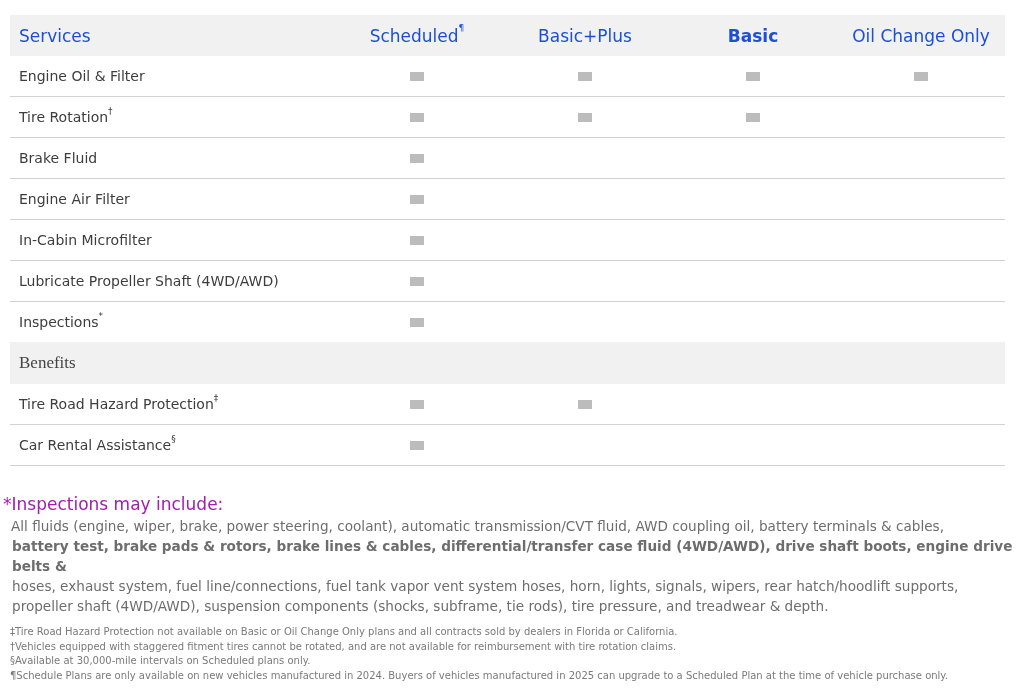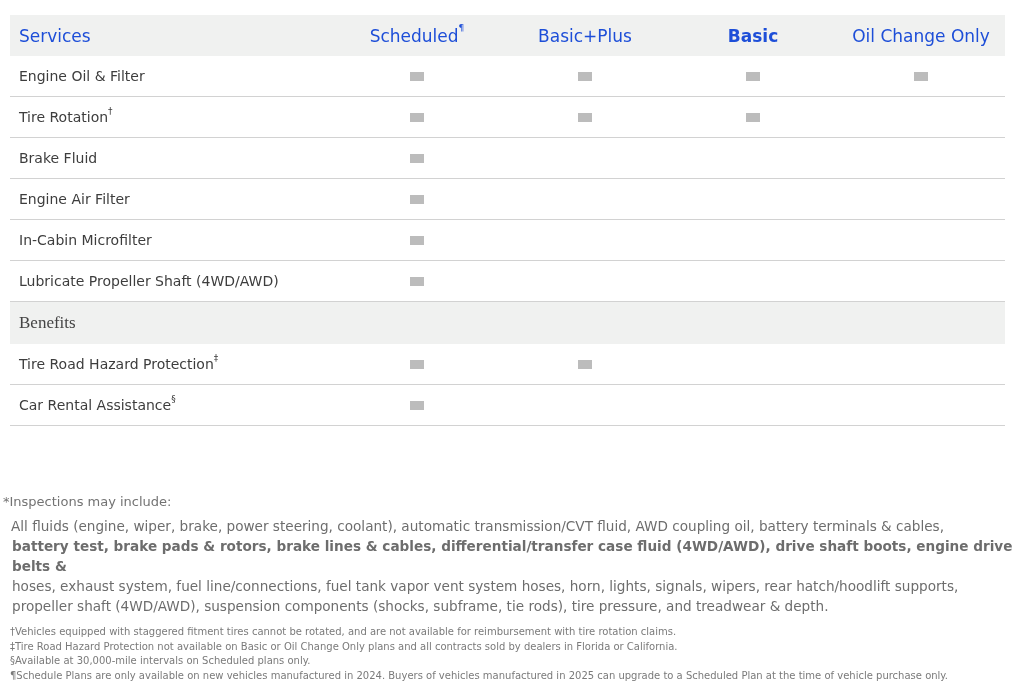--- a/index.html
+++ b/index.html
@@ -10,21 +10,21 @@
   .hdr .label { position: absolute; left: 9px; top: 11px; font-size: 17px; color: #1d4ed8; }
   .hdr .col { position: absolute; top: 11px; font-size: 17px; color: #1d4ed8; text-align: center; width: 170px; }
   .row { height: 40px; position: relative; border-bottom: 1.5px solid #d2d2d2; }
   .row .label { position: absolute; left: 9px; top: 12px; font-size: 14px; color: #3d3d3d; }
   .row .mark { position: absolute; top: 16px; width: 14px; height: 9px; background: #bcbcbc; }
   sup { font-size: 9px; vertical-align: top; position: relative; top: -3px; }
   .c0 { left: 322px; } .c1 { left: 490px; } .c2 { left: 658px; font-weight: bold; } .c3 { left: 826px; }
   .m0 { left: 400px; } .m1 { left: 568px; } .m2 { left: 736px; } .m3 { left: 904px; }
   .sec2 { height: 42px; background: #f0f1f0; position: relative; font-family: Liberation Serif, serif; }
   .sec2 .label { position: absolute; left: 9px; top: 11px; font-size: 17px; color: #444; }
-  .insp-title { position: absolute; left: 3px; top: 494px; font-size: 13px; color: #737373; }
+  .insp-title { position: absolute; left: 3px; top: 494px; font-size: 17px; color: #a21caf; }
   .insp-body { position: absolute; left: 11px; top: 516px; width: 1010px; font-size: 13.6px; line-height: 20px; color: #6d6d6d; }
   .foot { position: absolute; left: 10px; top: 625px; font-size: 10px; line-height: 14.5px; color: #7a7a7a; width: 1010px; }
 </style>
 </head>
 <body>
 
 <div class="table">
   <div class="hdr">
     <span class="label">Services</span>
     <span class="col c0"><span>Scheduled</span><sup>¶</sup></span>
@@ -55,20 +55,24 @@
         <span class="mark m0"></span>
       </div>
       <div class="row">
         <span class="label"><span>In-Cabin Microfilter</span></span>
         <span class="mark m0"></span>
       </div>
       <div class="row">
         <span class="label"><span>Lubricate Propeller Shaft (4WD/AWD)</span></span>
         <span class="mark m0"></span>
       </div>
+      <div class="row" style="border-bottom: none;">
+        <span class="label"><span>Inspections</span><sup>*</sup></span>
+        <span class="mark m0"></span>
+      </div>
     </div>
   <div class="sec2">
     <span class="label">Benefits</span>
   </div>
   <div id="benefits-body">
       <div class="row">
         <span class="label"><span>Tire Road Hazard Protection</span><sup>‡</sup></span>
         <span class="mark m0"></span>
         <span class="mark m1"></span>
       </div>
@@ -81,17 +85,17 @@
 
 <div class="insp-title">*Inspections may include:</div>
 <div class="insp-body" id="insp-body">
     <div>All fluids (engine, wiper, brake, power steering, coolant), automatic transmission/CVT fluid, AWD coupling oil, battery terminals &amp; cables,</div>
     <div style="padding-left: 1px; font-weight: bold;">battery test, brake pads &amp; rotors, brake lines &amp; cables, differential/transfer case fluid (4WD/AWD), drive shaft boots, engine drive belts &amp;</div>
     <div style="padding-left: 1px;">hoses, exhaust system, fuel line/connections, fuel tank vapor vent system hoses, horn, lights, signals, wipers, rear hatch/hoodlift supports,</div>
     <div style="padding-left: 1px;">propeller shaft (4WD/AWD), suspension components (shocks, subframe, tie rods), tire pressure, and treadwear &amp; depth.</div>
   </div>
 
 <div class="foot" id="footnotes">
+    <div>‡Tire Road Hazard Protection not available on Basic or Oil Change Only plans and all contracts sold by dealers in Florida or California.</div>
     <div>†Vehicles equipped with staggered fitment tires cannot be rotated, and are not available for reimbursement with tire rotation claims.</div>
-    <div>‡Tire Road Hazard Protection not available on Basic or Oil Change Only plans and all contracts sold by dealers in Florida or California.</div>
     <div>§Available at 30,000-mile intervals on Scheduled plans only.</div>
     <div>¶Schedule Plans are only available on new vehicles manufactured in 2024. Buyers of vehicles manufactured in 2025 can upgrade to a Scheduled Plan at the time of vehicle purchase only.</div>
   </div>
 
 </body></html>

